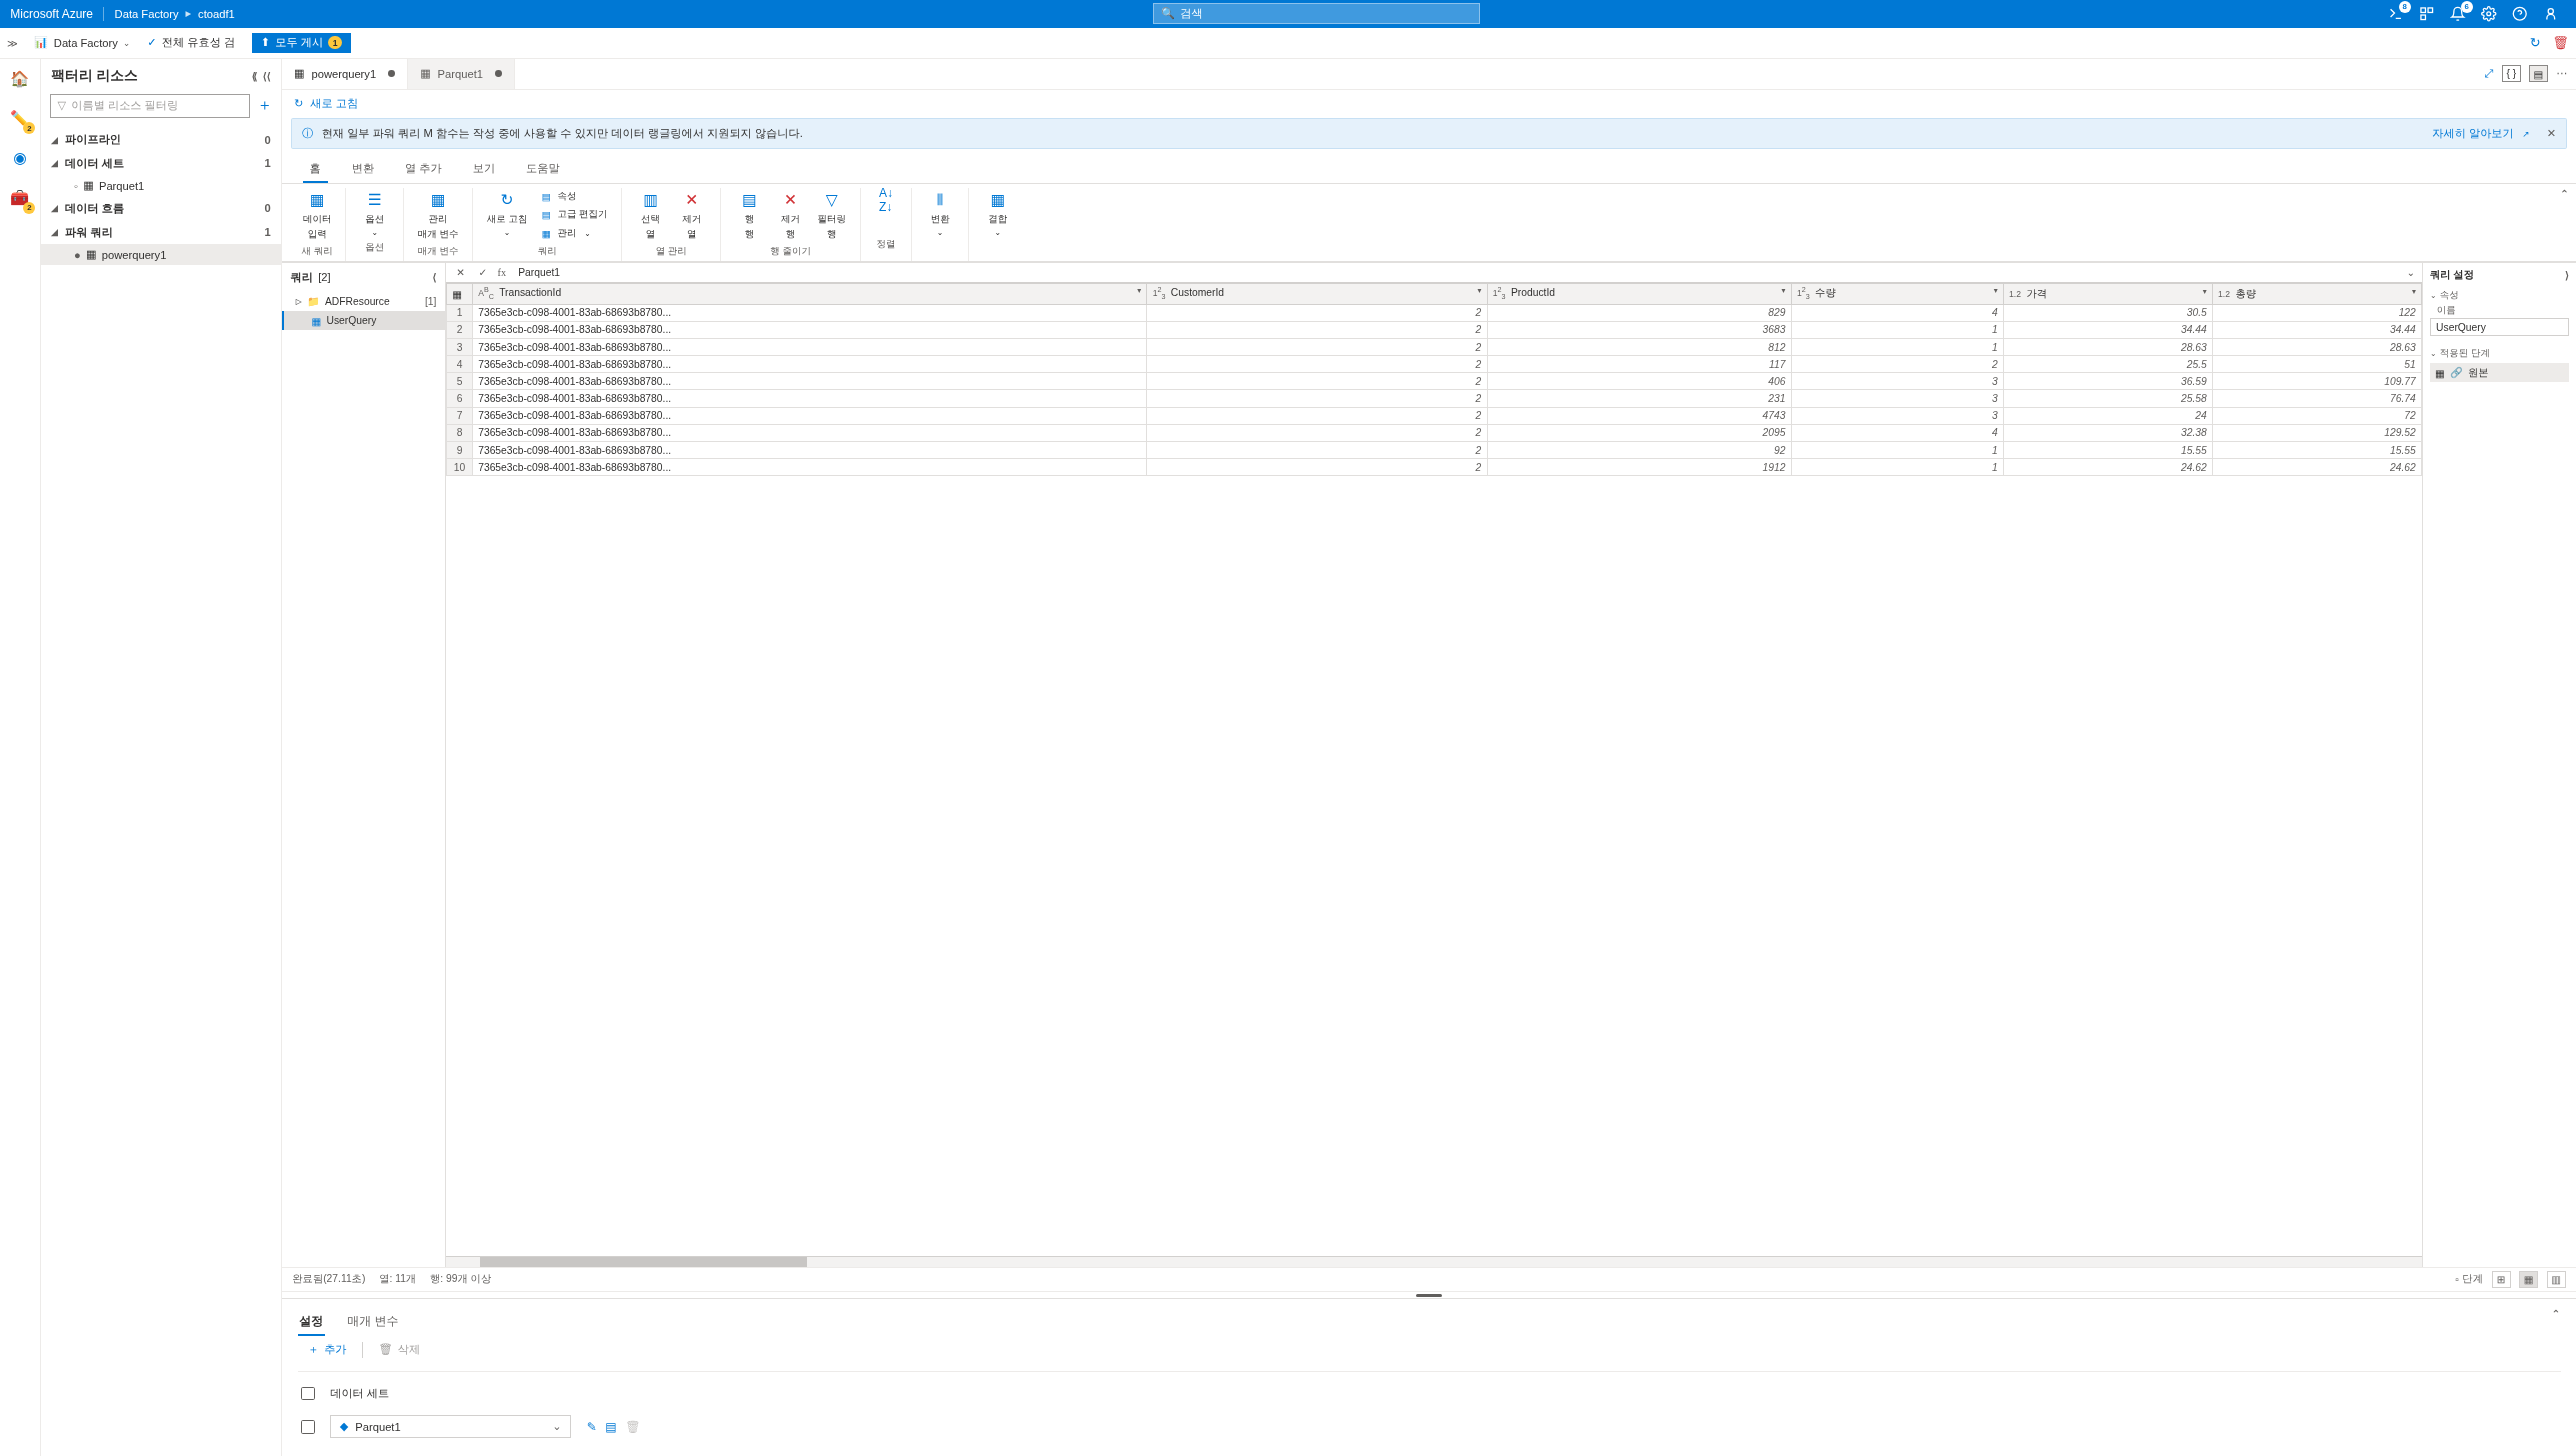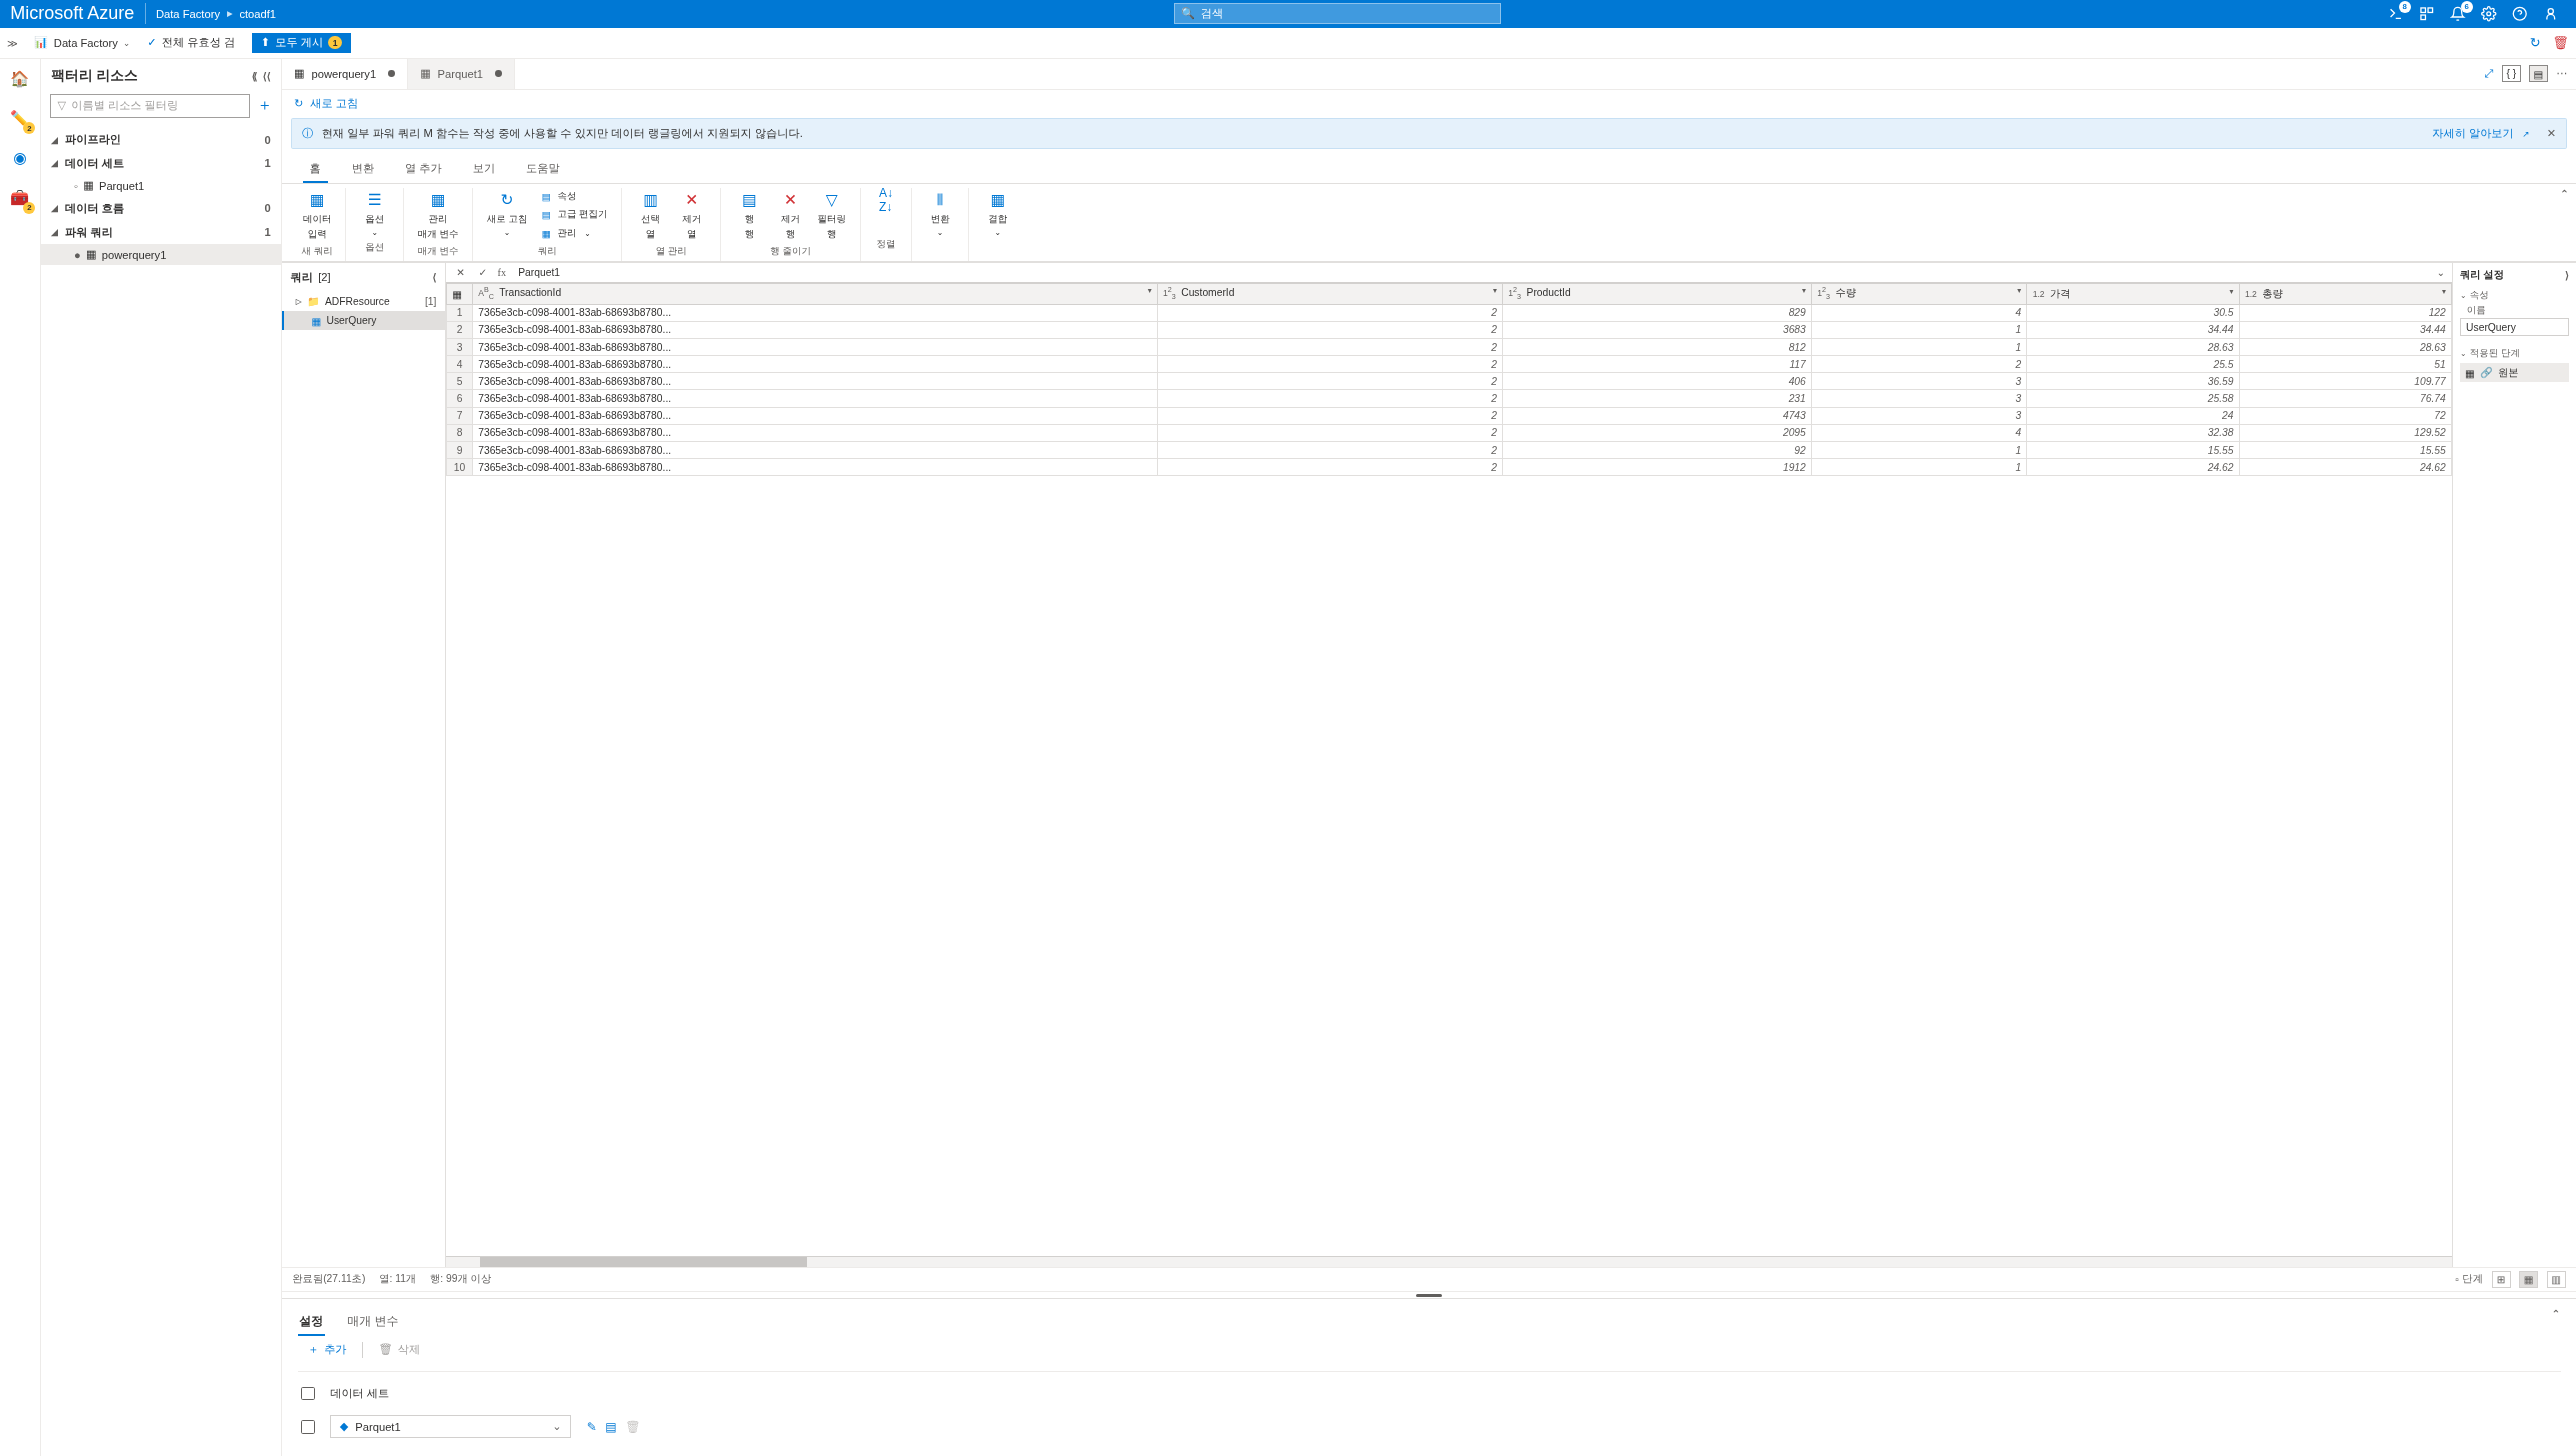--- a/index.html
+++ b/index.html
@@ -1,20 +1,20 @@
 <!DOCTYPE html>
 <html style="font-size:13.8px"><head>
 <meta charset="utf-8">
 <style>
 * { box-sizing: border-box; margin: 0; padding: 0; font-family: "Segoe UI", Arial, sans-serif; }
 body { font-size: 11.2px; color: #323130; overflow: hidden; background: #fff; }
 
 
 .top-bar { height: 27.6px; background: #0078d4; color: #fff; display: flex; align-items: center; padding: 0 10.3px; }
-.top-bar .brand { font-size: 18px; font-weight: 400; padding-right: 10.3px; border-right: 0.9px solid rgba(255,255,255,0.4); }
+.top-bar .brand { font-size: 12px; font-weight: 400; padding-right: 10.3px; border-right: 0.9px solid rgba(255,255,255,0.4); }
 .top-bar .breadcrumb { padding: 0 10.3px; display: flex; align-items: center; gap: 6.9px; font-size: 11.2px; }
 .top-bar .breadcrumb .sep { opacity: 0.8; }
 .top-bar .search-box { margin-left: auto; margin-right: auto; background: rgba(255,255,255,0.25); border: 0.9px solid rgba(255,255,255,0.4); width: 327px; height: 20.7px; display: flex; align-items: center; padding: 0 6.9px; color: #fff; font-size: 11.2px; }
 .top-bar .search-box .icon { margin-right: 5.2px; }
 .top-bar .top-icons { display: flex; gap: 15.5px; align-items: center; padding-right: 6.9px; }
 .top-bar .top-icons .ticon { position: relative; width: 15.5px; height: 15.5px; display:flex;align-items:center;justify-content:center; }
 .top-bar .badge { position: absolute; top: -5.2px; right: -6.9px; background: #fff; color: #0078d4; border-radius: 6.9px; font-size: 7.8px; min-width: 12px; height: 12px; display:flex;align-items:center;justify-content:center; padding:0 2.6px; font-weight:600; }
 
 
 .tool-strip { height: 31px; background: #fff; border-bottom: 0.9px solid #edebe9; display: flex; align-items: center; padding: 0 6.9px; gap: 17px; }
@@ -105,21 +105,21 @@
 .dg-table th .col-type { color:#605e5c;font-size:8.6px;margin-right:2.6px; }
 .dg-table th .col-filter { float:right;color:#605e5c;font-size:7.8px; }
 .dg-table td { border:0.9px solid #e1dfdd;padding:2.6px 5.2px;white-space:nowrap; }
 .dg-table td.num { text-align:right;font-style:italic;color:#605e5c; }
 .dg-table td.rownum { background:#f3f2f1;text-align:center;color:#605e5c;width:26px; }
 .dg-table th.rownum-h { background:#f3f2f1;width:26px; }
 .dg-table td.txn { max-width:172px;overflow:hidden;text-overflow:ellipsis; }
 .grid-scroll { height:10.3px;background:#f3f2f1;border-top:0.9px solid #d2d0ce;position:relative; }
 .grid-scroll .thumb { position:absolute;left:34px;width:327px;height:100%;background:#c8c6c4; }
 
-.q-settings { width:124px;border-left:0.9px solid #e1dfdd;padding:5.2px 6.9px;font-size:10.3px; }
+.q-settings { width:154px;border-left:0.9px solid #e1dfdd;padding:5.2px 6.9px;font-size:10.3px; }
 .q-settings .qs-header { font-weight:600;display:flex;align-items:center;padding-bottom:3.4px; }
 .q-settings .qs-header .chev{margin-left:auto;color:#605e5c;}
 .q-settings .qs-sec { color:#605e5c;padding:3.4px 0 1.7px;font-size:9.5px;display:flex;align-items:center;gap:3.4px;}
 .q-settings .qs-name { border:0.9px solid #d2d0ce;padding:2.6px 5.2px;margin:1.7px 0 6.9px; }
 .q-settings .qs-step { background:#edebe9;padding:2.6px 5.2px;display:flex;align-items:center;gap:5.2px;margin-top:1.7px; }
 
 
 .status-bar { display:flex;align-items:center;padding:3.4px 10.3px;border-top:0.9px solid #edebe9;font-size:10.3px;color:#605e5c;gap:13.8px; }
 .status-bar .sb-right { margin-left:auto;display:flex;gap:8.6px;align-items:center; }
 .status-bar .sb-right .sicon { width:19px;height:17px;border:0.9px solid #d2d0ce;display:flex;align-items:center;justify-content:center;font-size:10.3px; }

